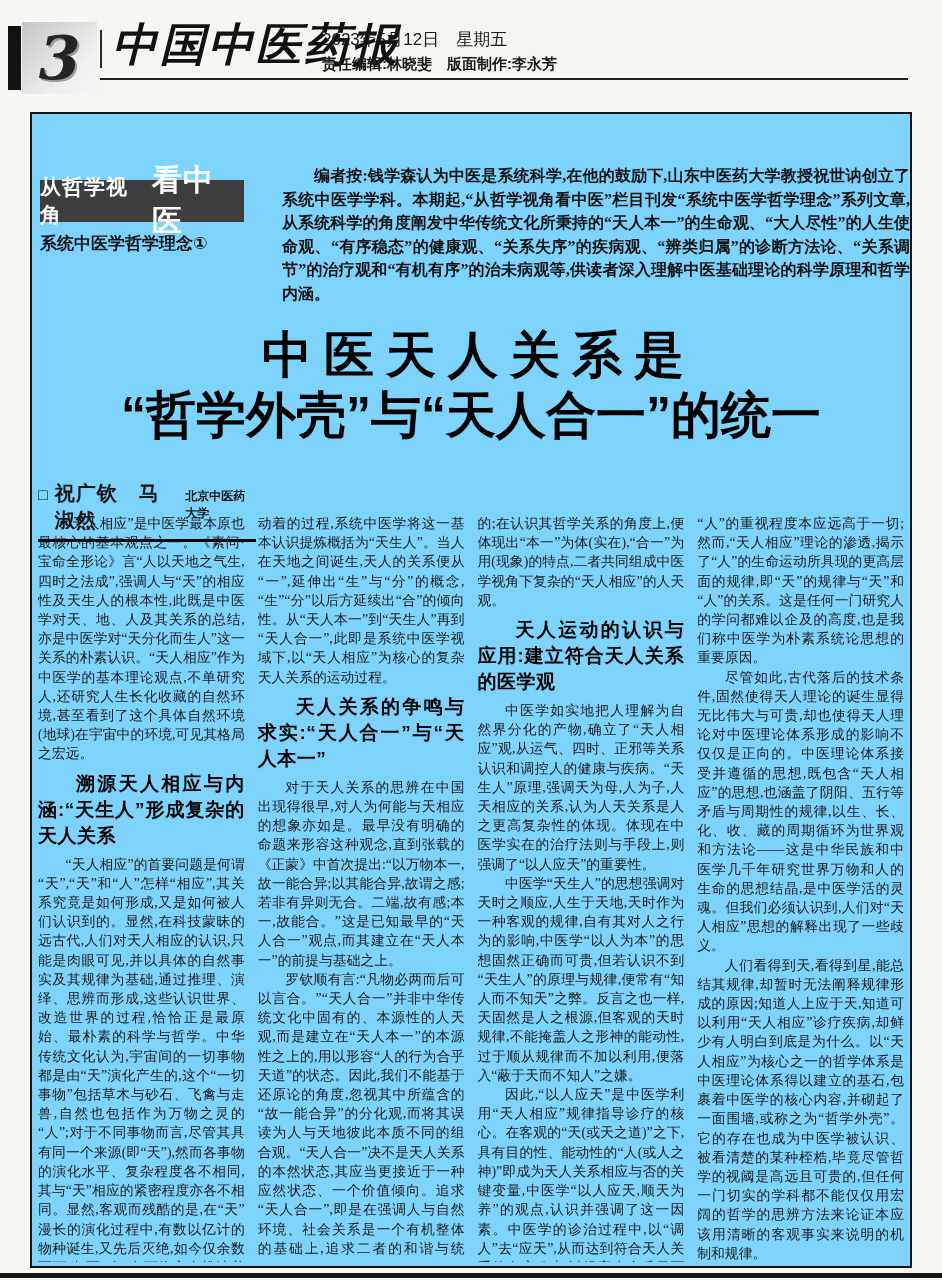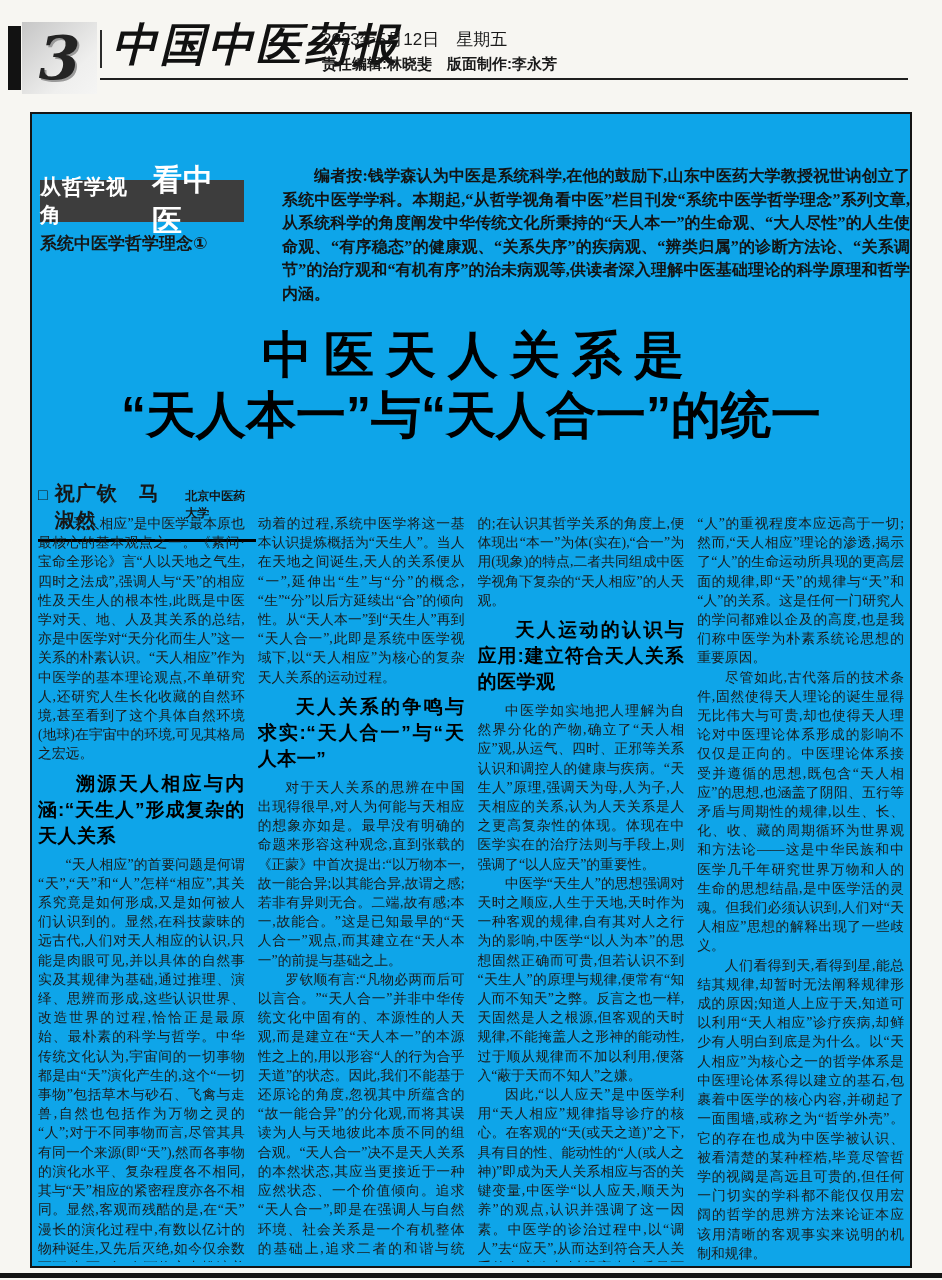--- a/index.html
+++ b/index.html
@@ -20,21 +20,21 @@
   .paper-title{left:112px;top:16px;font-size:45px;font-weight:900;
     font-style:italic;letter-spacing:3px;color:#111;
     font-family:"DejaVu Serif","Liberation Serif",serif;line-height:58px;}
   .mh-date{left:322px;top:28px;font-size:17px;font-weight:400;
     font-family:"Liberation Sans","DejaVu Sans",sans-serif;color:#1a1a1a;}
   .mh-staff{left:322px;top:55px;font-size:15px;font-weight:700;
     font-family:"Liberation Sans","DejaVu Sans",sans-serif;color:#1a1a1a;}
   .mh-rule{left:100px;top:78px;width:808px;height:2px;background:#1f1f1f;}
   
   .frame{left:30px;top:112px;width:878px;height:1152px;
-    border:2px solid #141414;background:#0ea5e9;}
+    border:2px solid #141414;background:#7dd3fc;}
   .topic-box{left:8px;top:66px;width:204px;height:42px;background:#3d3d3d;
     color:#fff;display:flex;align-items:center;justify-content:center;
     font-family:"Liberation Sans","DejaVu Sans",sans-serif;font-weight:900;}
   .topic-small{font-size:21px;letter-spacing:1px;}
   .topic-big{font-size:30px;letter-spacing:1px;margin-left:3px;}
   .topic-series{left:8px;top:118px;font-size:17px;font-weight:700;
     font-family:"Liberation Sans","DejaVu Sans",sans-serif;}
   .editor-note{left:250px;top:34px;width:628px;font-size:16px;
     line-height:23.5px;text-align:justify;text-indent:2em;font-weight:600;
     color:#131313;}
@@ -78,21 +78,21 @@
   <div class="abs topic-box">
     <span class="topic-small">从哲学视角</span>
     <span class="topic-big">看中医</span>
   </div>
   <div class="abs topic-series">系统中医学哲学理念①</div>
 
   <p class="abs editor-note"><span class="en-label">编者按:</span><span>钱学森认为中医是系统科学,在他的鼓励下,山东中医药大学教授祝世讷创立了系统中医学学科。本期起,“从哲学视角看中医”栏目刊发“系统中医学哲学理念”系列文章,从系统科学的角度阐发中华传统文化所秉持的“天人本一”的生命观、“大人尽性”的人生使命观、“有序稳态”的健康观、“关系失序”的疾病观、“辨类归属”的诊断方法论、“关系调节”的治疗观和“有机有序”的治未病观等,供读者深入理解中医基础理论的科学原理和哲学内涵。</span></p>
 
   <div class="abs headline">
     <div class="l1">中医天人关系是</div>
-    <div class="l2">“天人本一”与“天人合一”的统一</div>
+    <div class="l2">“哲学外壳”与“天人合一”的统一</div>
   </div>
 
   <div class="abs byline">
     <span class="by-marker">□</span>
     <span class="by-authors">祝广钦　马淑然</span>
     <span class="by-affil">北京中医药大学</span>
   </div>
 
   <div class="abs cols">
     <div class="col">

